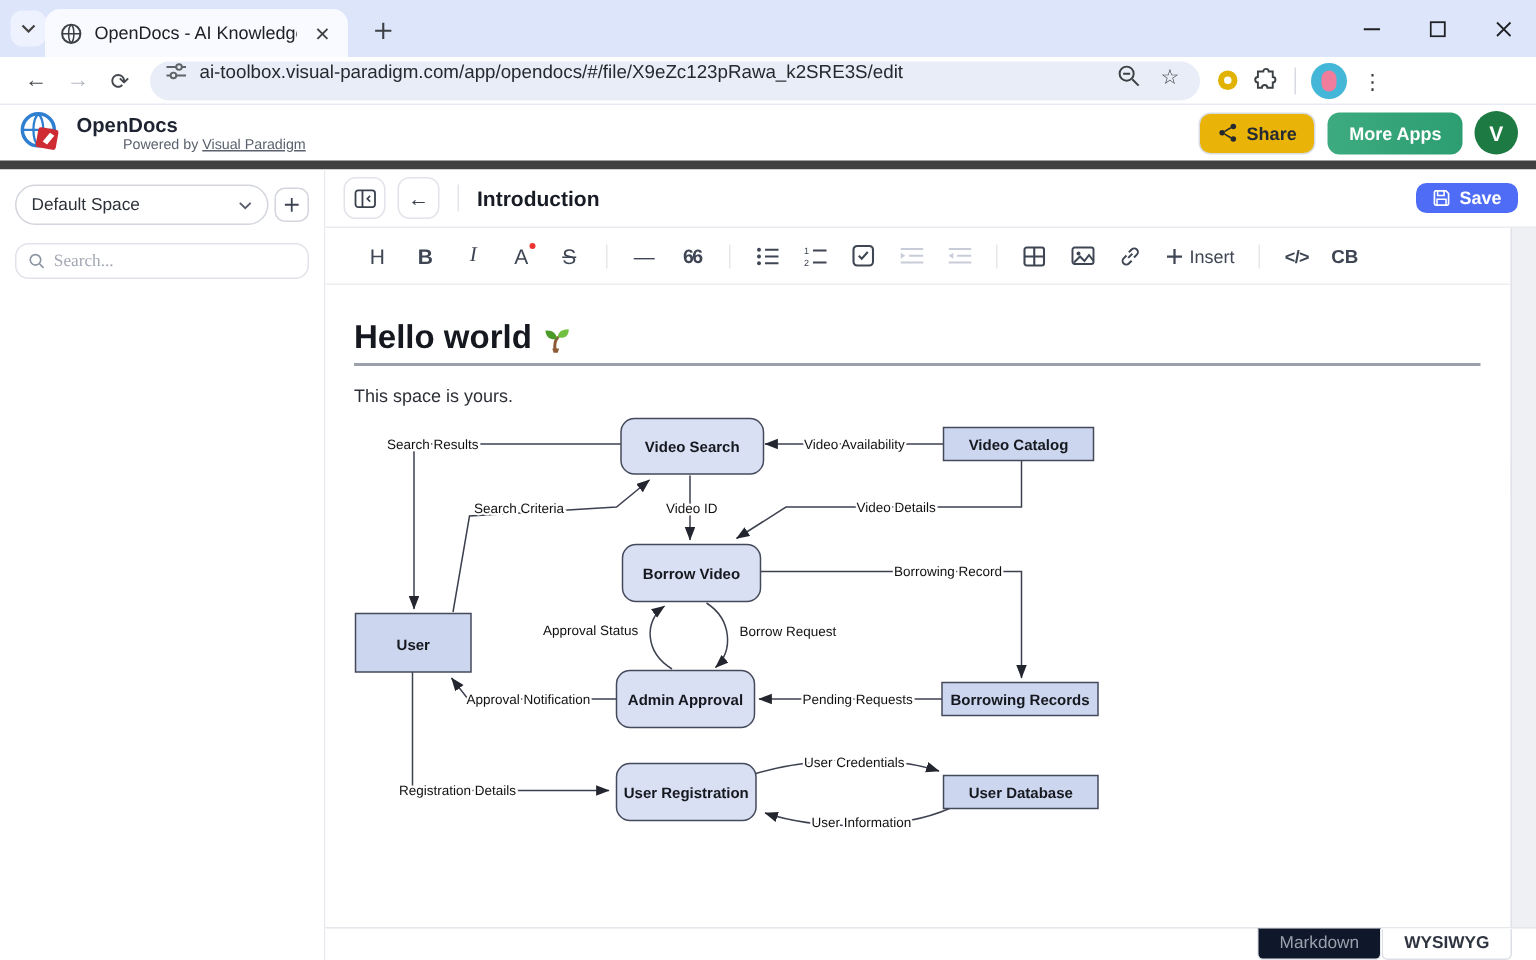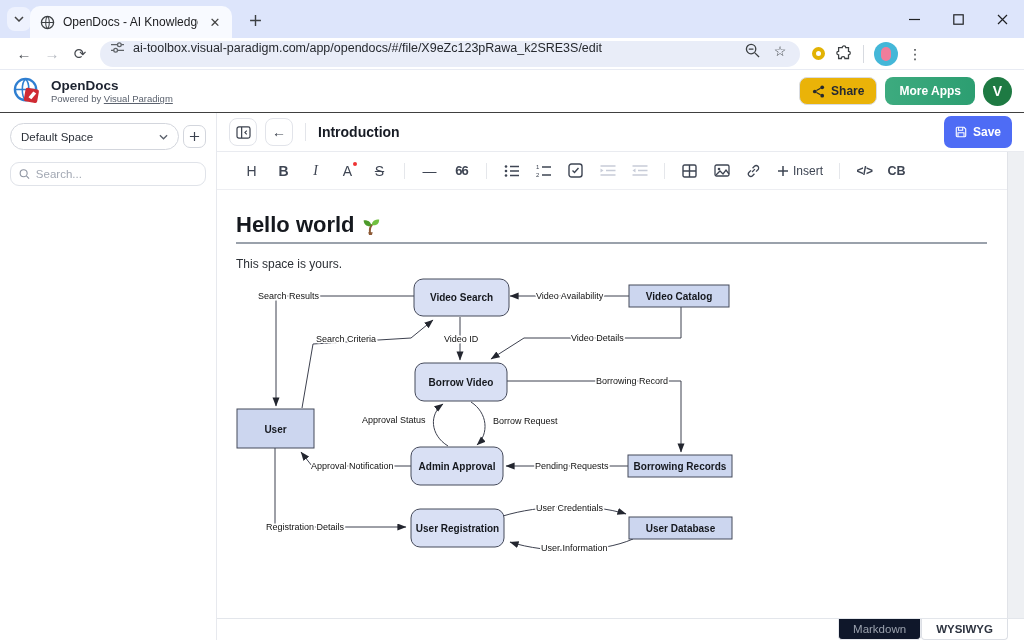--- a/index.html
+++ b/index.html
@@ -24,48 +24,48 @@
   .url-text { font-size:12.5px; color:#26292e; flex:1; white-space:nowrap; overflow:hidden; }
   .pill-ico { display:flex; align-items:center; justify-content:center; width:20px; height:20px; color:#3c4043; font-size:14px; }
   .chrome-right { display:flex; align-items:center; gap:10px; margin-left:12px; }
   .ext-ring { width:13px; height:13px; border-radius:50%; border:4px solid #e2b203; background:#fff; }
   .chrome-sep { width:1px; height:18px; background:#d7dae0; }
   .profile-avatar { width:24px; height:24px; border-radius:50%; background:#44b7d8; position:relative; overflow:hidden; }
   .profile-avatar::after { content:""; position:absolute; left:7px; top:5px; width:10px; height:14px; border-radius:5px; background:#f07d9b; }
   .dots { font-size:14px; color:#3c4043; letter-spacing:0; }
 
   
-  .app-header { position:absolute; left:0; top:70px; width:1024px; height:43px; background:#fff; border-bottom:1px solid #404040; display:flex; align-items:center; padding:0 12px; }
+  .app-header { position:absolute; left:0; top:70px; width:1024px; height:43px; background:#fff; border-bottom:6px solid #404040; display:flex; align-items:center; padding:0 12px; }
   .brand { display:flex; align-items:center; gap:8px; }
   .brand-text .name { font-size:13.5px; font-weight:700; color:#1d2330; line-height:15px; }
-  .brand-text .powered { font-size:9.5px; color:#5b626e; }
+  .brand-text .powered { font-size:9.5px; color:#5b626e;margin-left:31px; }
   .brand-text .powered a { color:#5b626e; text-decoration:underline; }
   .header-right { margin-left:auto; display:flex; align-items:center; gap:8px; }
   .share-btn { height:28px; padding:0 12px; border:1px solid #d9dce2; border-radius:8px; background:#eab308; display:flex; align-items:center; gap:6px; font-size:12px; font-weight:600; color:#252a33; }
   .more-apps-btn { height:28px; padding:0 14px; border:none; border-radius:8px; background:linear-gradient(90deg,#3dab7f,#2c9e71); color:#fff; font-size:12px; font-weight:600; display:flex; align-items:center; }
   .v-avatar { width:29px; height:29px; border-radius:50%; background:#1e7a43; color:#fff; font-size:14px; font-weight:700; display:flex; align-items:center; justify-content:center; }
 
   
   .sidebar { position:absolute; left:0; top:113px; width:217px; height:527px; background:#fff; border-right:1px solid #e7e9ee; }
   .space-row { display:flex; align-items:center; gap:4px; padding:10px 10px 8px 10px; }
   .space-select { flex:1; height:27px; border:1px solid #d3d6dd; border-radius:14px; display:flex; align-items:center; padding:0 10px; font-size:11.5px; color:#2c3139; justify-content:space-between; background:#fff; }
   .plus-btn { width:23px; height:23px; border:1px solid #d3d6dd; border-radius:7px; background:#fff; display:flex; align-items:center; justify-content:center; color:#3c4350; }
   .search-box { margin:4px 10px 12px 10px; height:24px; border:1px solid #e0e3e9; border-radius:9px; display:flex; align-items:center; padding:0 8px; gap:6px; background:#fff; }
-  .search-box input { border:none; outline:none; font-size:11.5px; color:#333; width:100%; background:transparent; font-family:Liberation Sans, sans-serif; }
+  .search-box input { border:none; outline:none; font-size:11.5px; color:#333; width:100%; background:transparent; font-family:Liberation Serif, serif; }
   .search-box input::placeholder { color:#a2a8b3; }
   .tree-item { display:flex; align-items:center; gap:8px; height:20px; margin:0 10px; padding:0 6px; font-size:11.5px; color:#2e333c; }
   .tree-item.doc { margin-left:16px; height:21px; margin-top:4px; border-radius:6px; }
   .tree-item.selected { background:#d9e1f9; color:#4266d6; }
 
   
   .doc-header { position:absolute; left:217px; top:113px; width:807px; height:39px; background:#fff; border-bottom:1px solid #e9ebf0; display:flex; align-items:center; padding:0 12px; gap:8px; }
   .icon-btn { width:28px; height:28px; border:1px solid #e2e4ea; border-radius:8px; background:#fff; display:flex; align-items:center; justify-content:center; color:#3a404c; font-size:14px; }
   .dh-sep { width:1px; height:18px; background:#e3e5ea; margin:0 4px; }
   .doc-title { font-size:14px; font-weight:700; color:#171b24; }
-  .save-btn { margin-left:auto; height:32px; padding:0 11px; border:none; border-radius:7px; background:#4e6cf5; color:#fff; font-size:12px; font-weight:600; display:flex; align-items:center; gap:6px; }
+  .save-btn { margin-left:auto; height:20px; padding:0 11px; border:none; border-radius:7px; background:#4e6cf5; color:#fff; font-size:12px; font-weight:600; display:flex; align-items:center; gap:6px; }
 
   .toolbar { position:absolute; left:217px; top:152px; width:790px; height:38px; background:#fff; border-bottom:1px solid #edeef2; display:flex; align-items:center; padding-left:24px; gap:11px; }
   .tb-btn { width:21px; height:22px; display:flex; align-items:center; justify-content:center; color:#3e4553; font-size:14px; position:relative; }
   .tb-btn.disabled { color:#c7ccd8; }
   .tb-sep { width:1px; height:16px; background:#e5e7eb; margin:0 3px; }
   .tb-b { font-weight:800; }
   .tb-i { font-style:italic; font-family:"Liberation Serif",serif; }
   .tb-s { text-decoration:line-through; }
   .tb-quote { font-weight:700; font-size:13px; letter-spacing:-1px; }
   .red-dot { position:absolute; top:2px; right:1px; width:4px; height:4px; border-radius:50%; background:#e33; }

